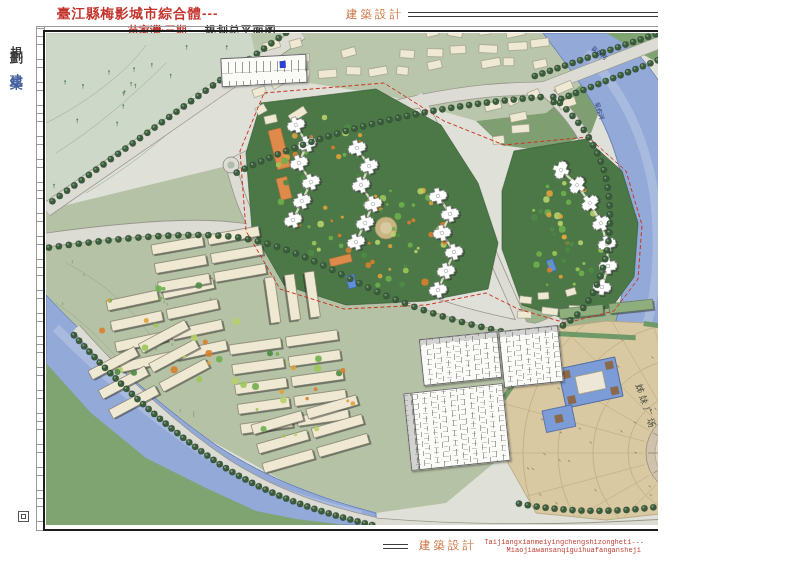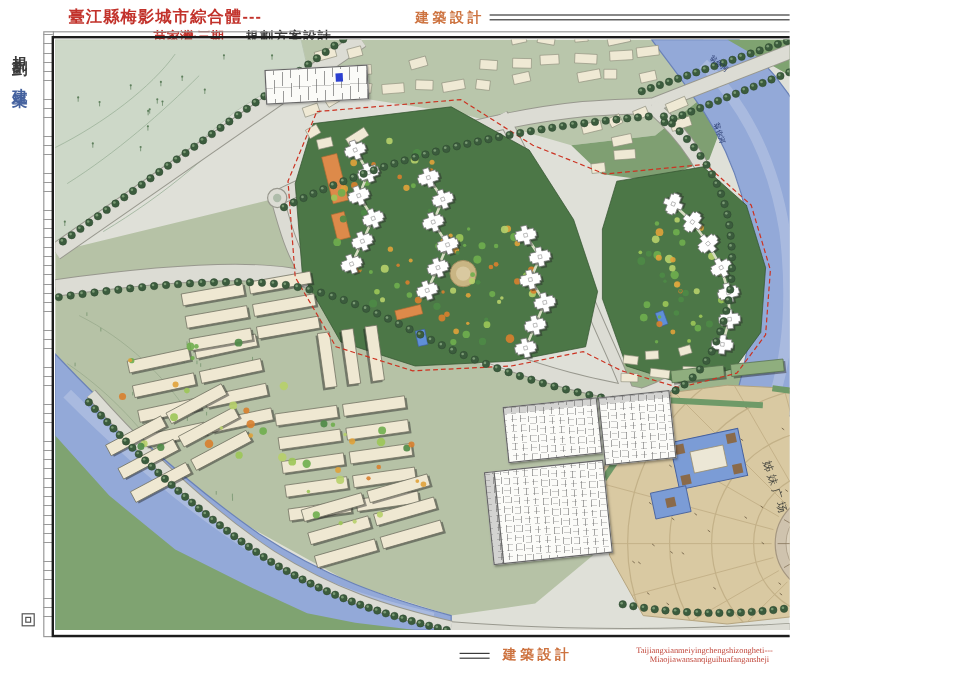--- a/index.html
+++ b/index.html
@@ -4,40 +4,40 @@
 <style>
   html,body{margin:0;padding:0;background:#fff;}
   .page{position:relative;width:658px;height:565px;background:#ffffff;overflow:hidden;
         font-family:"Liberation Sans",sans-serif;}
   
   .main-title{position:absolute;left:57px;top:5px;font-size:13.5px;font-weight:bold;
               color:#c2322b;letter-spacing:1px;}
   .sub-title{position:absolute;left:128px;top:23px;font-size:11px;font-weight:bold;}
   .sub-title .red{color:#c2322b;margin-right:18px;}
   .sub-title .blk{color:#3a3a3a;letter-spacing:1px;}
-  .stamp{font-size:11.5px;font-weight:bold;color:#cd7340;letter-spacing:3px;}
+  .stamp{font-size:11.5px;font-weight:normal;color:#cd7340;letter-spacing:3px;}
   .stamp-top{position:absolute;left:346px;top:7px;}
   .stamp-bottom{position:absolute;left:419px;top:538px;}
   .rule-double{position:absolute;height:3px;border-top:1.2px solid #3a3a3a;border-bottom:1.2px solid #3a3a3a;}
   .rule-top{left:408px;top:12px;width:349px;}
   .rule-bottom{left:383px;top:544px;width:25px;}
   .left-title{position:absolute;left:7px;top:36px;writing-mode:vertical-rl;text-orientation:upright;
               font-size:13px;font-weight:bold;letter-spacing:4px;color:#3a3a3a;}
   .left-title .blue{color:#44619e;}
   .right-title{position:absolute;left:744px;top:48px;width:22px;writing-mode:vertical-rl;
                text-orientation:upright;font-family:"Liberation Serif",serif;font-style:italic;
                font-weight:bold;font-size:16.5px;color:#1a1a1a;letter-spacing:7px;text-align:center;}
   .right-lines{position:absolute;left:768px;top:24px;width:4px;height:505px;
                border-left:1.2px solid #1a1a1a;border-right:1.2px solid #1a1a1a;}
   .right-ornament{position:absolute;left:761px;top:22px;width:13px;height:13px;border:1.3px solid #1a1a1a;}
   .right-ornament div{margin:2px;width:6px;height:6px;border:1px solid #1a1a1a;}
   .plan-credit{position:absolute;left:742px;top:415px;height:115px;writing-mode:vertical-rl;
                transform:rotate(180deg);font-family:"DejaVu Sans Mono",monospace;font-size:8px;
                color:#9a9aa4;letter-spacing:2px;}
-  .credit{position:absolute;font-family:Liberation Serif, serif;font-size:7px;color:#c04438;}
+  .credit{position:absolute;font-family:Liberation Mono, monospace;font-size:7px;color:#c04438;}
   .credit1{right:14px;top:538px;}
   .credit2{right:17px;top:546px;}
   
   .outer-frame{position:absolute;left:36px;top:26px;width:700px;height:503px;border:0.8px solid #9a9a9a;}
   .ladder{position:absolute;left:36px;top:26px;width:8px;height:503px;border-right:0.8px solid #9a9a9a;
           background:repeating-linear-gradient(0deg,transparent 0 7px,#9a9a9a 7px 7.7px);}
   .inner-frame{position:absolute;left:43px;top:30px;width:693px;height:497px;border:2.4px solid #1c1c1c;}
   .corner-sq{position:absolute;left:18px;top:511px;width:9px;height:9px;border:1px solid #555;}
   .corner-sq div{margin:1.5px;width:3px;height:3px;border:1px solid #555;}
   #map{position:absolute;left:46px;top:33px;}
@@ -60,21 +60,21 @@
             linear-gradient(0deg,transparent 0 45%,rgba(100,100,100,.3) 45% 48%,transparent 48%);}
   .legend .bluecell{position:absolute;left:58px;top:5px;width:6px;height:7px;background:#2b3fd0;}
 </style>
 </head>
 <body>
 
 <div class="page">
 
   <div class="main-title">臺江縣梅影城市綜合體---</div>
   <div class="sub-title">
-    <span class="red">苗家灣·三期</span><span class="blk">規劃方案設計</span>
+    <span class="red">苗家灣·三期</span><span class="blk">规划总平面图</span>
   </div>
   <div class="stamp stamp-top">建築設計</div>
   <div class="rule-double rule-top"></div>
   <div class="stamp stamp-bottom">建築設計</div>
   <div class="rule-double rule-bottom"></div>
 
   <div class="left-title">
     <span>規劃</span><span>·</span><span class="blue">建築</span>
   </div>
 

